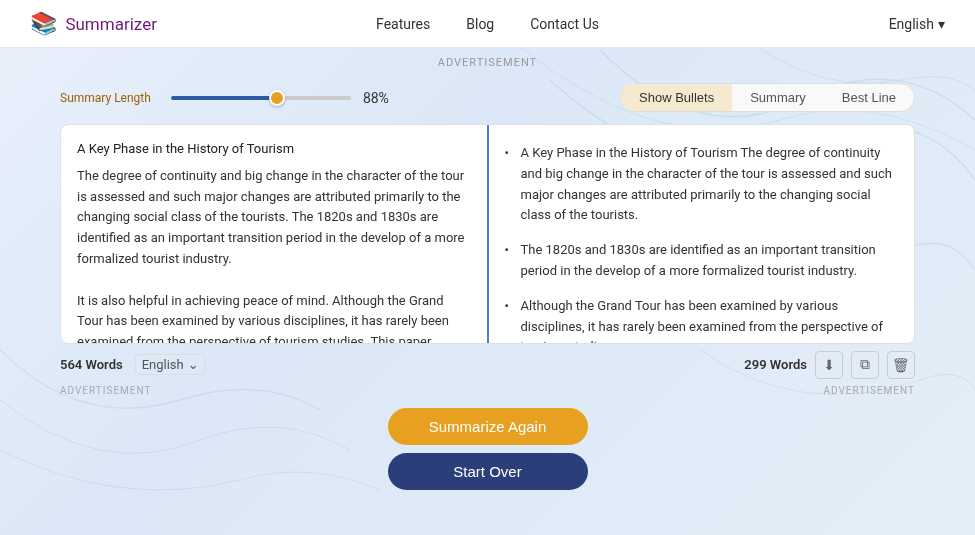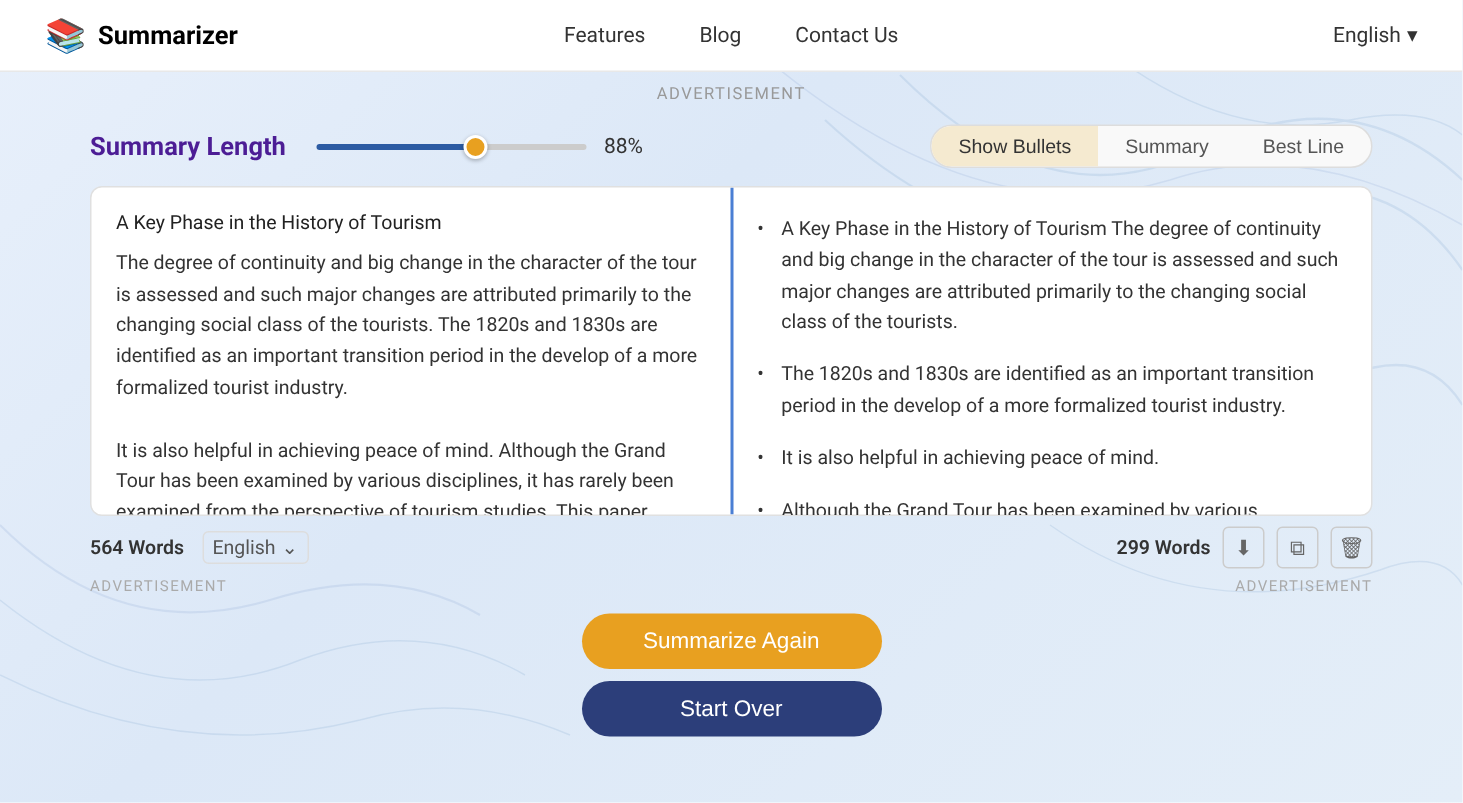--- a/index.html
+++ b/index.html
@@ -26,22 +26,22 @@
       display: flex;
       align-items: center;
       gap: 8px;
       margin-right: auto;
     }
     .logo-icon {
       font-size: 22px;
     }
     .logo-text {
       font-size: 17px;
-      font-weight: 700;
-      color: #000000;
+      font-weight: 400;
+      color: #701a75;
     }
     .nav-links {
       display: flex;
       align-items: center;
       gap: 36px;
       position: absolute;
       left: 50%;
       transform: translateX(-50%);
     }
     .nav-link {
@@ -76,23 +76,23 @@
       padding: 10px 60px 10px;
     }
     
     .controls-bar {
       display: flex;
       align-items: center;
       gap: 20px;
       margin-bottom: 12px;
     }
     .summary-length-label {
-      font-size: 17px;
-      font-weight: 700;
-      color: #4c1d95;
+      font-size: 12px;
+      font-weight: 400;
+      color: #a16207;
       white-space: nowrap;
     }
     .slider-container {
       display: flex;
       align-items: center;
       gap: 12px;
       flex: 1;
     }
     .slider {
       -webkit-appearance: none;
@@ -347,21 +347,20 @@
 
     <div class="panel-left">
       <h4>A Key Phase in the History of Tourism</h4>
       <p>The degree of continuity and big change in the character of the tour is assessed and such major changes are attributed primarily to the changing social class of the tourists. The 1820s and 1830s are identified as an important transition period in the develop of a more formalized tourist industry.<br><br>It is also helpful in achieving peace of mind. Although the Grand Tour has been examined by various disciplines, it has rarely been examined from the perspective of tourism studies. This paper begins with a review of previous work and concepts about the tour and then outlines some of its principal features based on an analysis of the primary sources of information: the diaries, letters, and journals of the travelers. Four aspects of the Grand Tour are then examined: the tourists, spatial and temporal</p>
     </div>
 
     <div class="panel-right">
       <ul>
         <li>A Key Phase in the History of Tourism The degree of continuity and big change in the character of the tour is assessed and such major changes are attributed primarily to the changing social class of the tourists.</li>
         <li>The 1820s and 1830s are identified as an important transition period in the develop of a more formalized tourist industry.</li>
-        <li>It is also helpful in achieving peace of mind.</li>
         <li>Although the Grand Tour has been examined by various disciplines, it has rarely been examined from the perspective of tourism studies.</li>
       </ul>
     </div>
   </div>
 
   <div class="panel-footer">
     <div class="panel-footer-left">
       <span class="word-count">564 Words</span>
       <div class="lang-select-small">
         <span>English</span>

